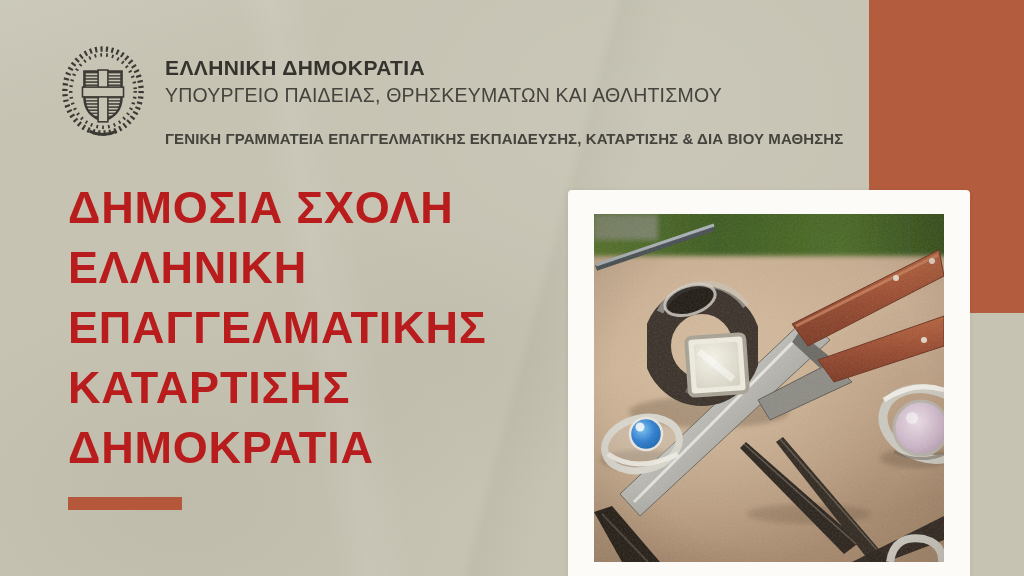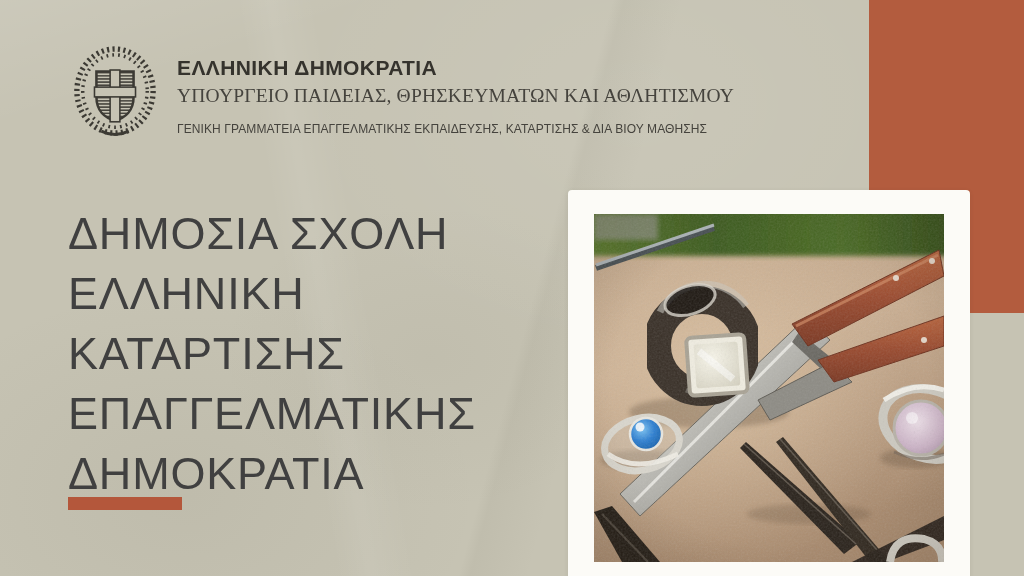--- a/index.html
+++ b/index.html
@@ -21,31 +21,31 @@
   }
   .accent-right{
     position:absolute;left:869px;top:0;width:155px;height:313px;
     background:#b35c3e;
   }
   .accent-small{
     position:absolute;left:68px;top:497px;width:114px;height:13px;
     background:#b4573b;
   }
   .gov-header{
-    position:absolute;left:72px;top:46px;display:flex;align-items:flex-start;justify-content:flex-end;
+    position:absolute;left:60px;top:46px;display:flex;align-items:flex-start;justify-content:flex-end;
   }
   .emblem{width:86px;height:92px;flex:0 0 auto;}
   .gov-text{margin-left:19px;padding-top:11px;color:#44423c;}
   .gov-line1{font-size:21px;font-weight:700;letter-spacing:0.4px;color:#35332d;line-height:22px;}
-  .gov-line2{font-size:19.5px;font-weight:400;letter-spacing:0.2px;margin-top:6px;line-height:21px;color:#45433d;font-family:Liberation Serif, serif;}
-  .gov-line3{font-size:12px;font-weight:400;letter-spacing:0.1px;margin-top:15px;line-height:17px;color:#45433d;}
+  .gov-line2{font-size:19.5px;font-weight:400;letter-spacing:0.2px;margin-top:6px;line-height:21px;color:#45433d;}
+  .gov-line3{font-size:15px;font-weight:700;letter-spacing:0.1px;margin-top:24px;line-height:17px;color:#45433d;}
   .main-title{
-    position:absolute;left:68px;top:204px;
-    font-size:45px;line-height:60px;font-weight:400;letter-spacing:0.8px;
-    color:#404040;
+    position:absolute;left:68px;top:178px;
+    font-size:45px;line-height:60px;font-weight:700;letter-spacing:0.8px;
+    color:#b91c1c;
   }
   .photo-frame{
     position:absolute;left:568px;top:190px;width:402px;height:400px;
     background:#fcfbf7;border-radius:4px;
     box-shadow:0 1px 4px rgba(60,55,40,0.10);
   }
   .photo{
     position:absolute;left:26px;top:24px;width:350px;height:348px;overflow:hidden;
     background:#bfa184;
   }
@@ -83,22 +83,22 @@
     <div class="gov-text">
       <div class="gov-line1">ΕΛΛΗΝΙΚΗ ΔΗΜΟΚΡΑΤΙΑ</div>
       <div class="gov-line2">ΥΠΟΥΡΓΕΙΟ ΠΑΙΔΕΙΑΣ, ΘΡΗΣΚΕΥΜΑΤΩΝ ΚΑΙ ΑΘΛΗΤΙΣΜΟΥ</div>
       <div class="gov-line3">ΓΕΝΙΚΗ ΓΡΑΜΜΑΤΕΙΑ ΕΠΑΓΓΕΛΜΑΤΙΚΗΣ ΕΚΠΑΙΔΕΥΣΗΣ, ΚΑΤΑΡΤΙΣΗΣ &amp; ΔΙΑ ΒΙΟΥ ΜΑΘΗΣΗΣ</div>
     </div>
   </div>
 
   <div class="main-title">
     <div>ΔΗΜΟΣΙΑ ΣΧΟΛΗ</div>
     <div>ΕΛΛΗΝΙΚΗ</div>
+    <div>ΕΠΑΓΓΕΛΜΑΤΙΚΗΣ</div>
     <div>ΚΑΤΑΡΤΙΣΗΣ</div>
-    <div>ΕΠΑΓΓΕΛΜΑΤΙΚΗΣ</div>
     <div>ΔΗΜΟΚΡΑΤΙΑ</div>
   </div>
 
   <div class="photo-frame">
     <div class="photo">
       <svg viewBox="0 0 350 348" width="350" height="348">
         <defs>
           <linearGradient id="sandG" x1="0" y1="0" x2="0.25" y2="1">
             <stop offset="0" stop-color="#c2a78b"></stop>
             <stop offset="0.45" stop-color="#c9ae92"></stop>

